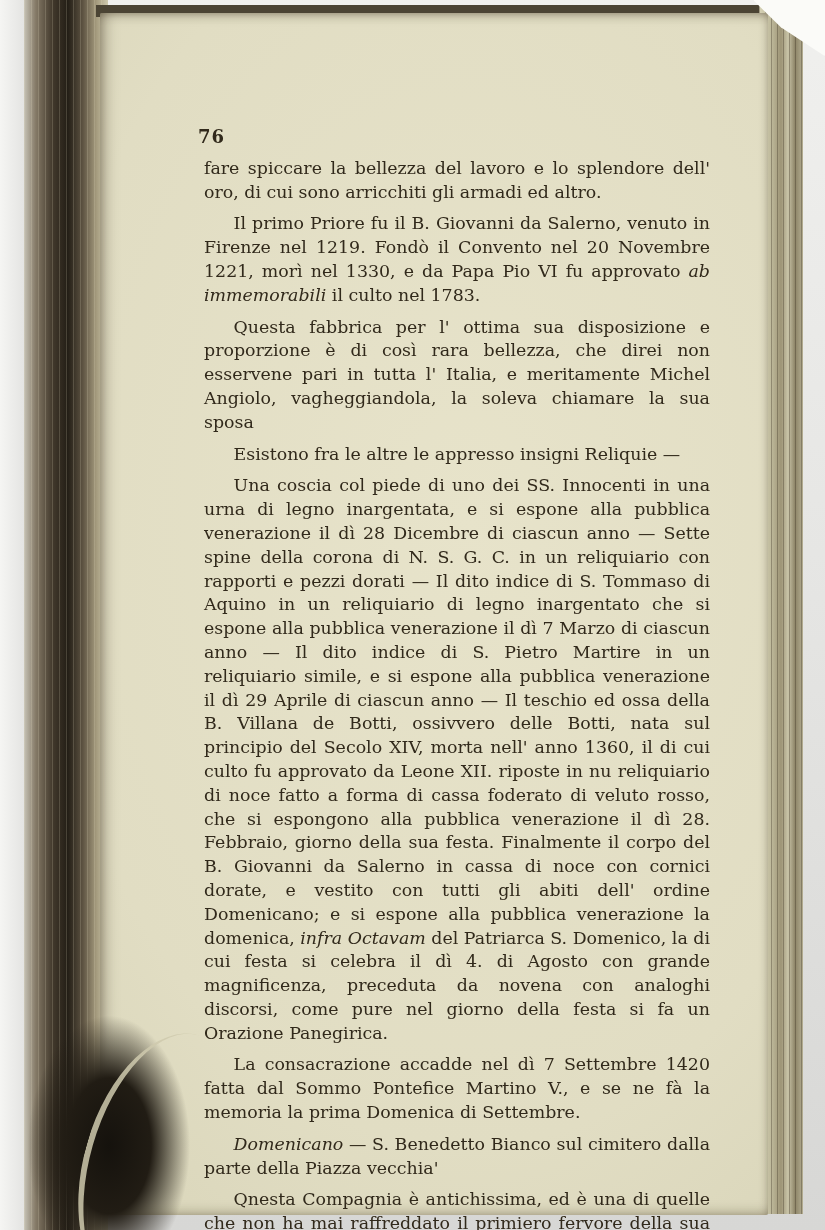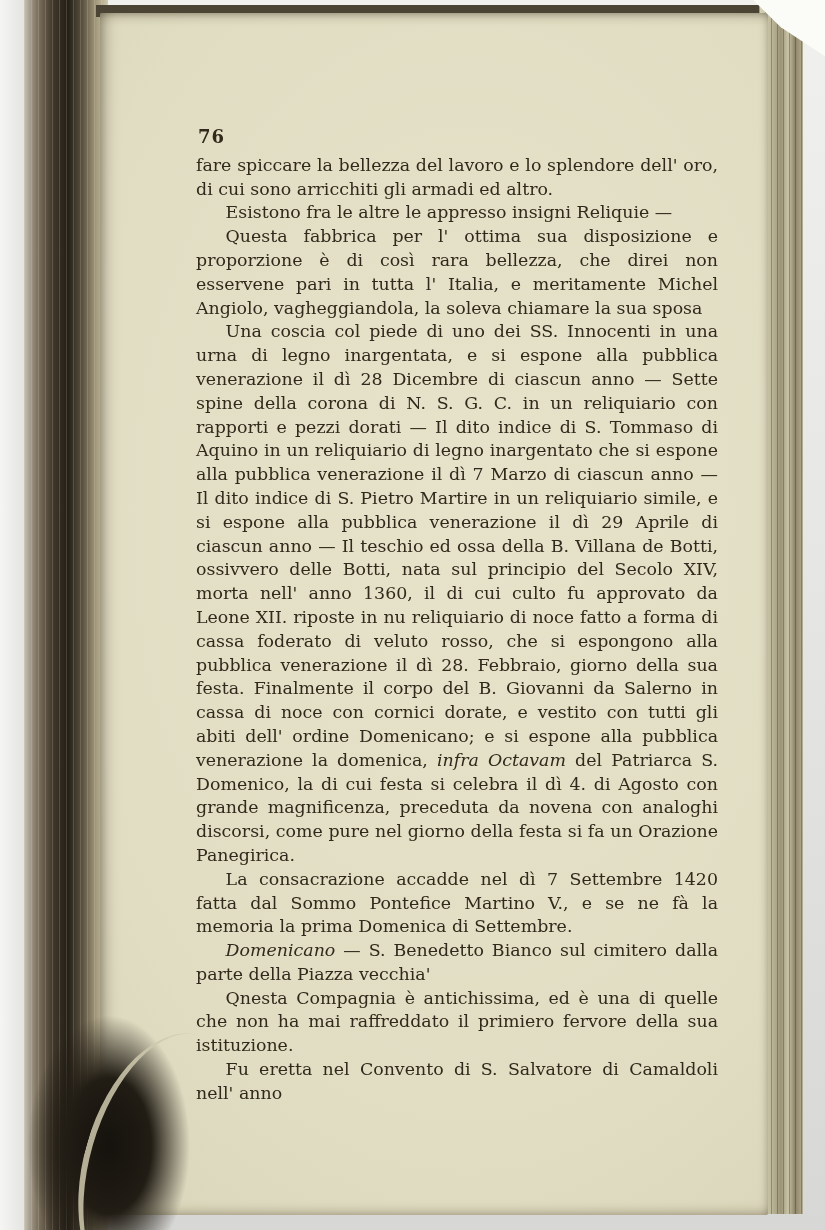--- a/index.html
+++ b/index.html
@@ -47,40 +47,41 @@
   .curl-shadow{position:absolute;left:28px;bottom:-46px;width:180px;height:310px;z-index:4;
     background:radial-gradient(closest-side at 45% 58%,
       #15120d 0%, #211c14 52%, rgba(33,28,20,0) 100%);}
   .curl-edge{position:absolute;left:84px;bottom:-70px;width:150px;height:270px;z-index:5;
     border-radius:50%;border-left:6px solid #cfcaae;opacity:.85;
     transform:rotate(16deg);}
   
   .text-col{position:absolute;left:96px;top:112px;width:522px;z-index:3;
     color:#31291b;font-size:17.4px;line-height:23.8px;text-align:justify;}
   .page-number{font-weight:bold;font-size:18px;margin:0 0 5px 2px;letter-spacing:1px;}
-  .para{margin:0;}
+  .para{margin:8px;}
   .para.indent{text-indent:1.7em;}
   .it{font-style:italic;}
 </style>
 </head>
 <body>
 
 <div class="scene">
   <div class="bed-left"></div>
   <div class="spine"></div>
   <div class="top-edge"></div>
   <div class="right-edges"></div>
 
   <div class="page">
     <div class="text-col">
       <div class="page-number">76</div>
       <div id="paragraph-host">
           <p class="para"><span>fare spiccare la bellezza del lavoro e lo splendore dell' oro, di cui sono arricchiti gli armadi ed altro.</span></p>
+          <p class="para indent"><span>Il primo Priore fu il B. Giovanni da Salerno, venuto in Firenze nel 1219. Fondò il Convento nel 20 Novembre 1221, morì nel 1330, e da Papa Pio VI fu approvato </span><span class="it">ab immemorabili</span><span> il culto nel 1783.</span></p>
+          <p class="para indent"><span>Questa fabbrica per l' ottima sua disposizione e proporzione è di così rara bellezza, che direi non esservene pari in tutta l' Italia, e meritamente Michel Angiolo, vagheggiandola, la soleva chiamare la sua sposa</span></p>
           <p class="para indent"><span>Esistono fra le altre le appresso insigni Reliquie —</span></p>
-          <p class="para indent"><span>Questa fabbrica per l' ottima sua disposizione e proporzione è di così rara bellezza, che direi non esservene pari in tutta l' Italia, e meritamente Michel Angiolo, vagheggiandola, la soleva chiamare la sua sposa</span></p>
           <p class="para indent"><span>Una coscia col piede di uno dei SS. Innocenti in una urna di legno inargentata, e si espone alla pubblica venerazione il dì 28 Dicembre di ciascun anno — Sette spine della corona di N. S. G. C. in un reliquiario con rapporti e pezzi dorati — Il dito indice di S. Tommaso di Aquino in un reliquiario di legno inargentato che si espone alla pubblica venerazione il dì 7 Marzo di ciascun anno — Il dito indice di S. Pietro Martire in un reliquiario simile, e si espone alla pubblica venerazione il dì 29 Aprile di ciascun anno — Il teschio ed ossa della B. Villana de Botti, ossivvero delle Botti, nata sul principio del Secolo XIV, morta nell' anno 1360, il di cui culto fu approvato da Leone XII. riposte in nu reliquiario di noce fatto a forma di cassa foderato di veluto rosso, che si espongono alla pubblica venerazione il dì 28. Febbraio, giorno della sua festa. Finalmente il corpo del B. Giovanni da Salerno in cassa di noce con cornici dorate, e vestito con tutti gli abiti dell' ordine Domenicano; e si espone alla pubblica venerazione la domenica, </span><span class="it">infra Octavam</span><span> del Patriarca S. Domenico, la di cui festa si celebra il dì 4. di Agosto con grande magnificenza, preceduta da novena con analoghi discorsi, come pure nel giorno della festa si fa un Orazione Panegirica.</span></p>
           <p class="para indent"><span>La consacrazione accadde nel dì 7 Settembre 1420 fatta dal Sommo Pontefice Martino V., e se ne fà la memoria la prima Domenica di Settembre.</span></p>
           <p class="para indent"><span class="it">Domenicano</span><span> — S. Benedetto Bianco sul cimitero dalla parte della Piazza vecchia'</span></p>
           <p class="para indent"><span>Qnesta Compagnia è antichissima, ed è una di quelle che non ha mai raffreddato il primiero fervore della sua istituzione.</span></p>
           <p class="para indent"><span>Fu eretta nel Convento di S. Salvatore di Camaldoli nell' anno</span></p>
         </div>
     </div>
   </div>
 
   <div class="white-corner"></div>

